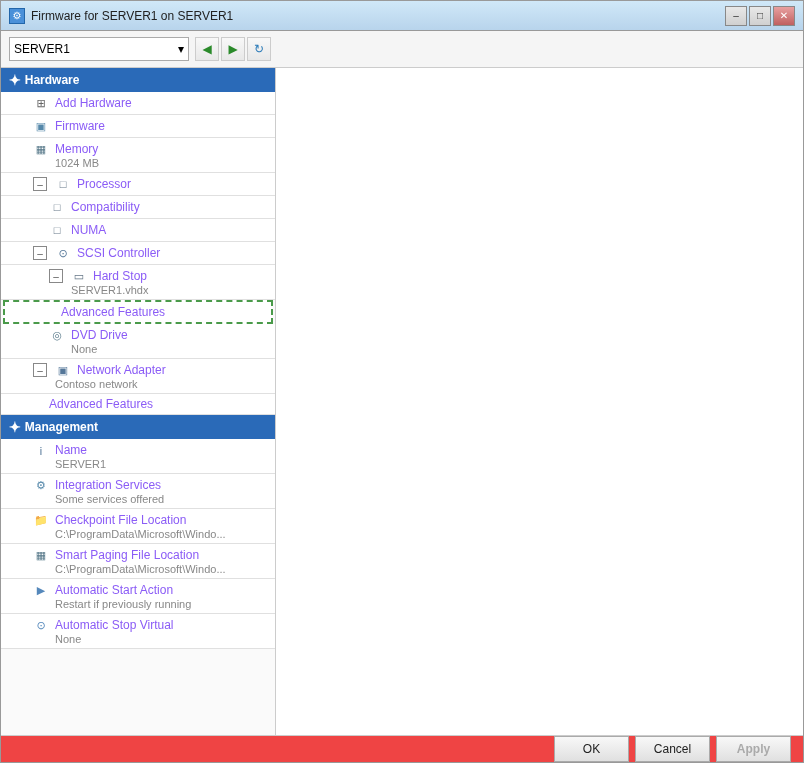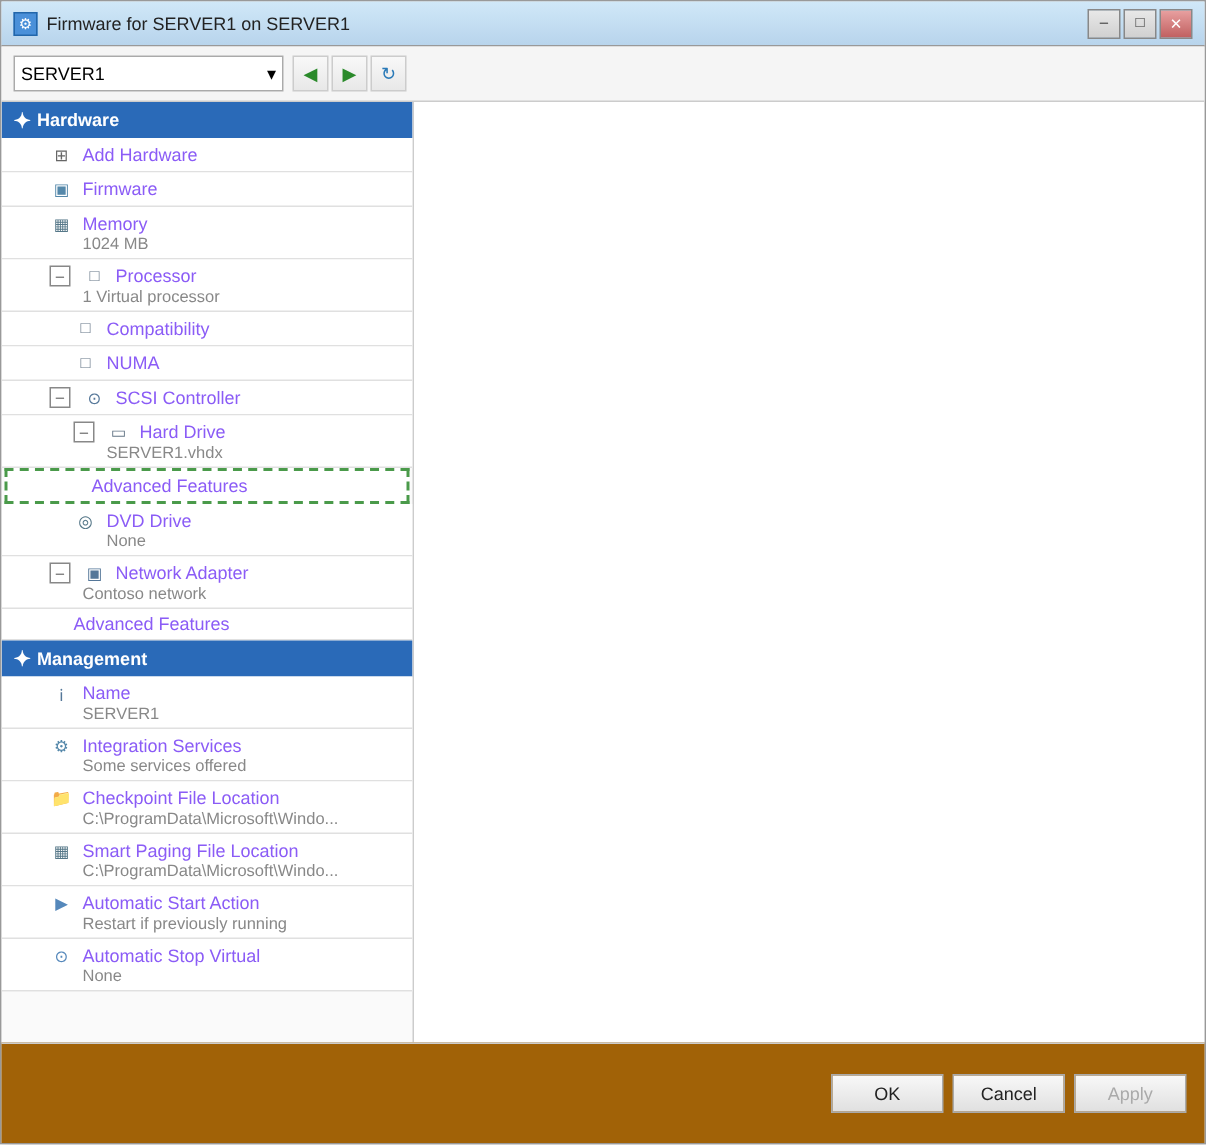--- a/index.html
+++ b/index.html
@@ -177,40 +177,40 @@
       color: #555;
       flex-shrink: 0;
       margin-right: 2px;
     }
     .content-area {
       flex: 1;
       background: white;
       padding: 10px;
     }
     .footer {
-      background: #a16207;
+      background: #ef4444;
       border-top: 1px solid #ccc;
-      padding: 20px 12px;
+      padding: 0 12px;
       display: flex;
       justify-content: flex-end;
       gap: 6px;
     }
     .footer-btn {
       width: 75px;
       height: 26px;
       border: 1px solid #aaa;
       background: linear-gradient(to bottom, #f8f8f8, #e0e0e0);
       cursor: pointer;
       font-size: 12px;
       color: #222;
       display: flex;
       align-items: center;
       justify-content: center;
     }
-    .footer-btn.disabled { color: #aaa; cursor: default; }
+    .footer-btn.disabled { color: #aaa; cursor: default; font-weight: bold; }
     .icon-add { color: #666; }
     .icon-firmware { color: #5588aa; }
     .icon-memory { color: #557788; }
     .icon-processor { color: #667788; }
     .icon-compatibility { color: #667788; }
     .icon-numa { color: #667788; }
     .icon-scsi { color: #557799; }
     .icon-harddrive { color: #667788; }
     .icon-dvd { color: #557788; }
     .icon-network { color: #557799; }
@@ -282,21 +282,20 @@
         </div>
         <span class="item-sublabel">1024 MB</span>
       </div>
 
       <div class="tree-item indent1">
         <div class="item-row">
           <div class="expand-icon">–</div>
           <span class="item-icon icon-processor">□</span>
           <span class="item-label">Processor</span>
         </div>
-        <span class="item-sublabel">1 Virtual processor</span>
       </div>
 
       <div class="tree-item indent2">
         <div class="item-row">
           <span class="item-icon icon-compatibility">□</span>
           <span class="item-label">Compatibility</span>
         </div>
       </div>
 
       <div class="tree-item indent2">
@@ -311,21 +310,21 @@
           <div class="expand-icon">–</div>
           <span class="item-icon icon-scsi">⊙</span>
           <span class="item-label">SCSI Controller</span>
         </div>
       </div>
 
       <div class="tree-item indent2">
         <div class="item-row">
           <div class="expand-icon">–</div>
           <span class="item-icon icon-harddrive">▭</span>
-          <span class="item-label">Hard Drive</span>
+          <span class="item-label">Hard Stop</span>
         </div>
         <span class="item-sublabel">SERVER1.vhdx</span>
       </div>
 
       <div class="tree-item indent3 advanced-features-selected">
         <div class="item-row">
           <span class="item-label">Advanced Features</span>
         </div>
       </div>
 

